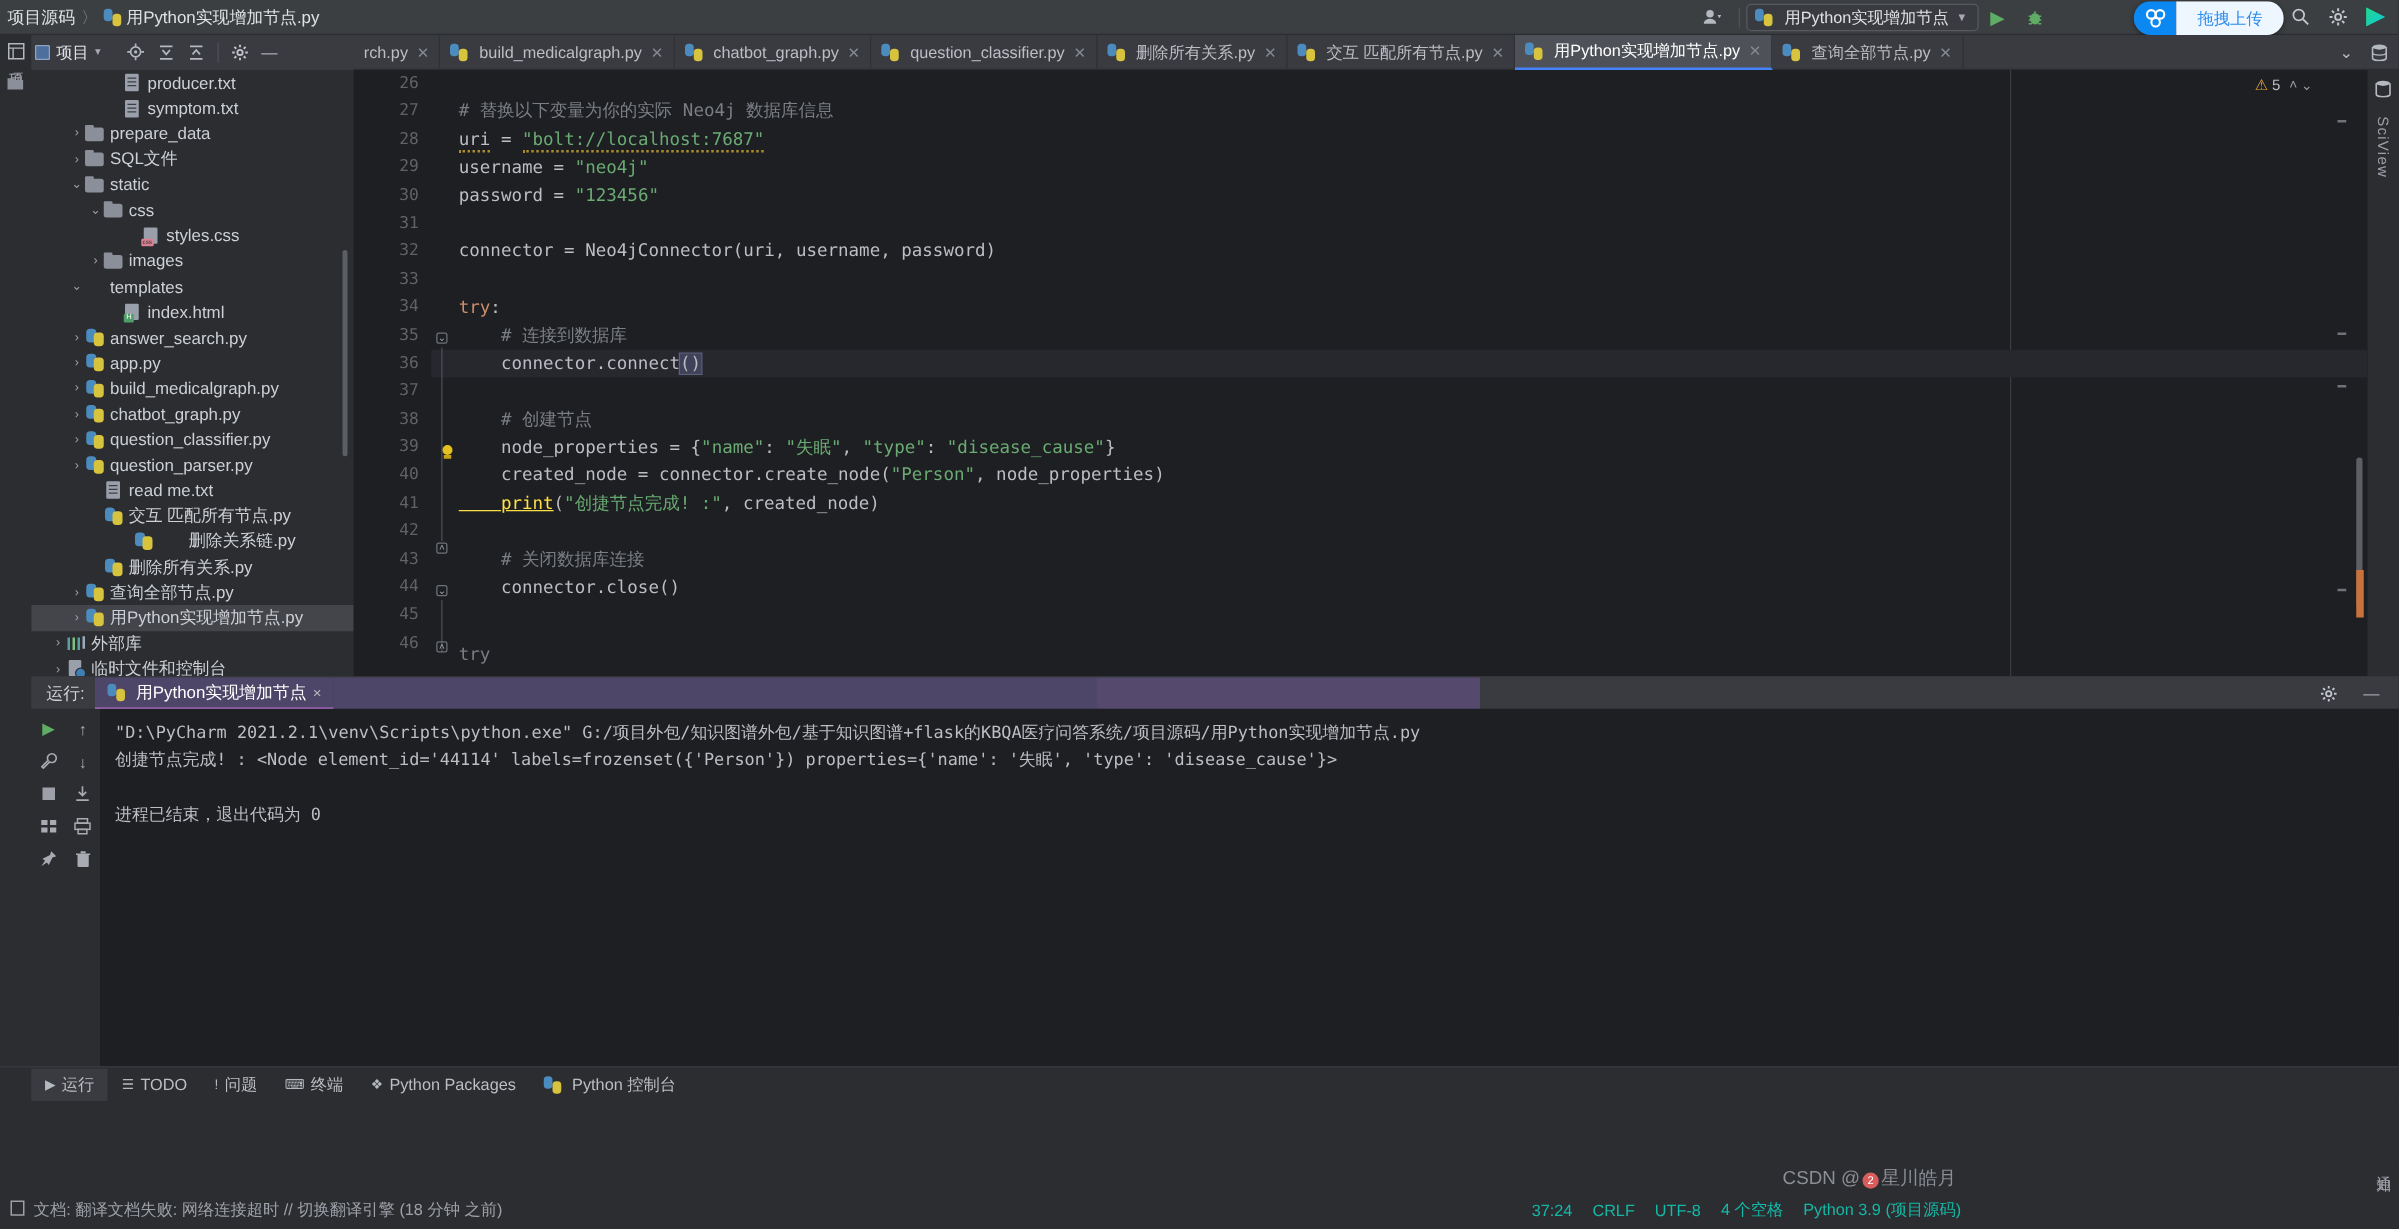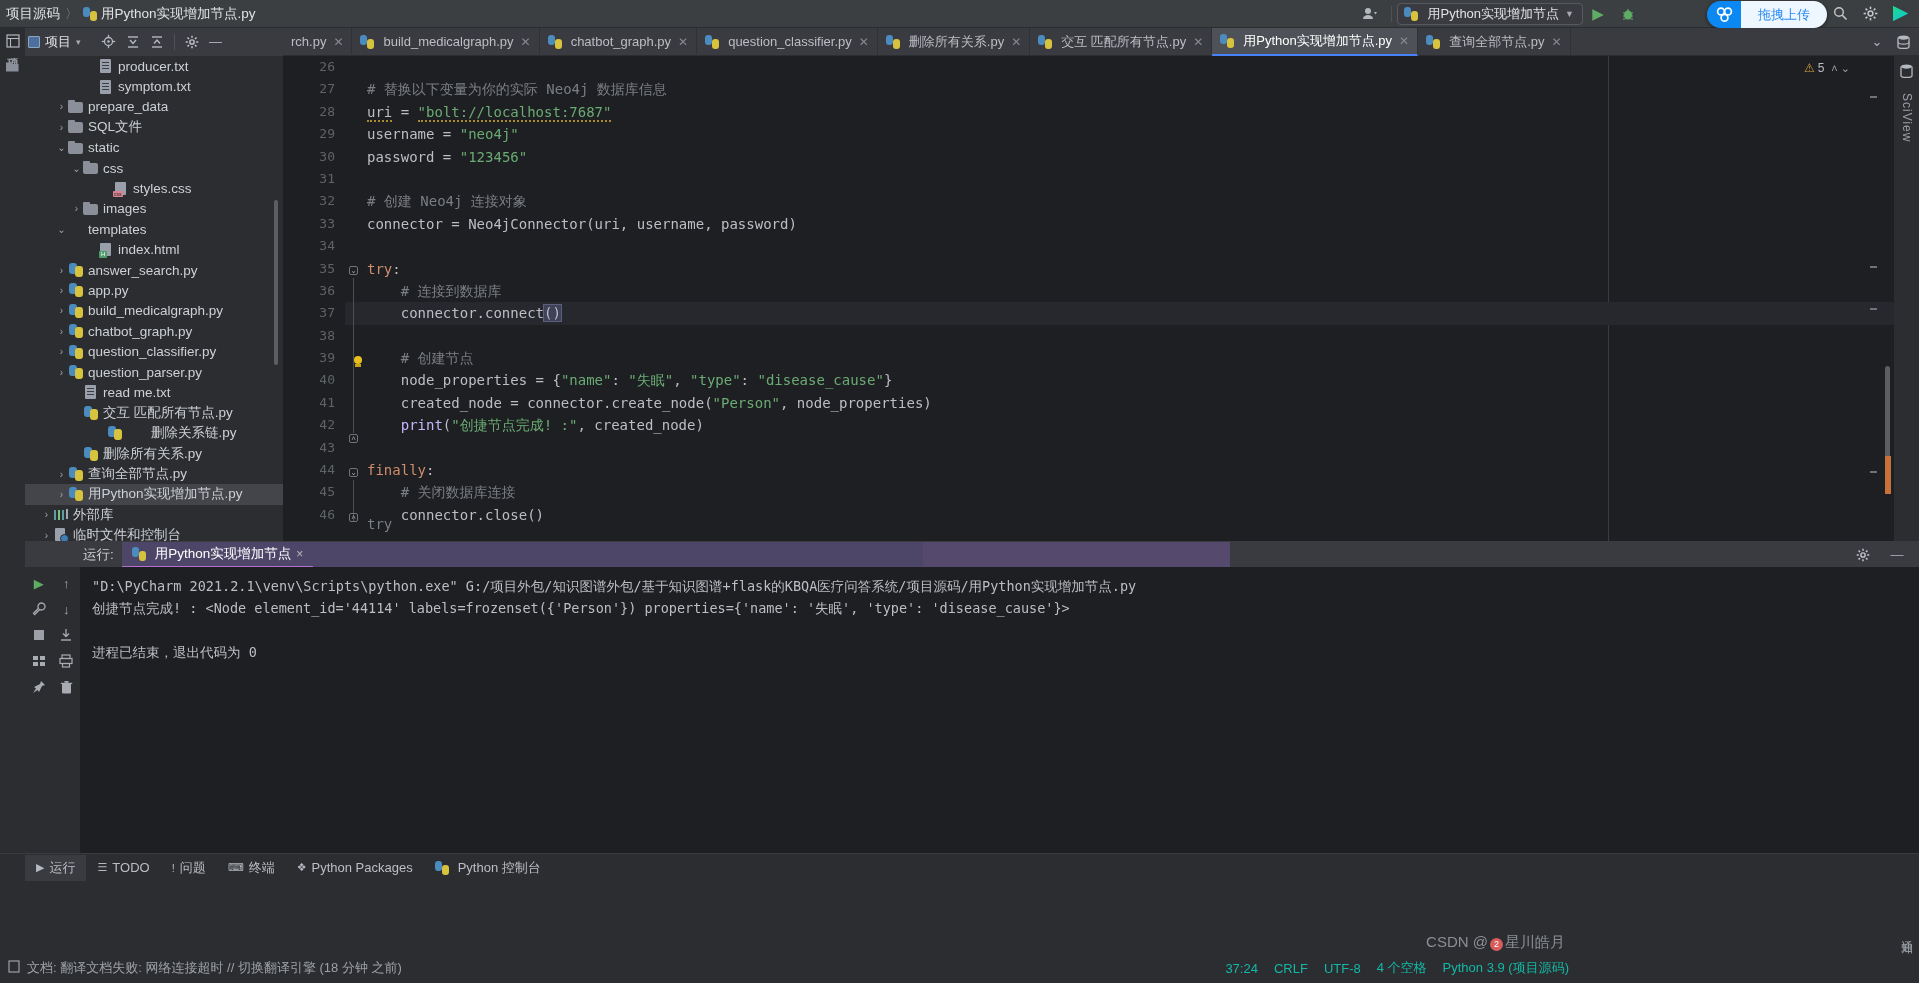--- a/index.html
+++ b/index.html
@@ -180,21 +180,21 @@
   .gline { height:22.4px; line-height:22.4px; padding-right:10px; }
   .code {
     position:absolute; left:62px; top:0; right:0; height:485px;
     font-family:"DejaVu Sans Mono","Liberation Mono",monospace; font-size:14px;
   }
   .cline { height:22.4px; line-height:22.4px; padding-left:22px; white-space:pre; color:#bcbec4;}
   .cline.hl { background:#26282e; }
   .cmt { color:#7a7e85; }
   .kw  { color:#cf8e6d; }
   .str { color:#6aab73; }
-  .fn  { color:#c4b5fd; }
+  .fn  { color:#fde047;text-decoration:underline; }
   .var { color:#bcbec4; }
   .op  { color:#bcbec4; }
   .squig { border-bottom: 2px dotted #a98c2e; padding-bottom:0px;}
   .caretsel { background:#3f4259; outline:1px solid #5c6080;}
   .bulb {
     position:absolute; left:68px; width:14px; height:14px;
   }
   .bulb::before {
     content:""; position:absolute; left:3px; top:0; width:8px; height:8px;
     border-radius:50%; background:#e8c01e;
@@ -232,21 +232,21 @@
   .ed-orange {
     position:absolute; right:3px; top:400px; width:6px; height:38px; background:#c9713a;
   }
 
   
   .runpanel {
     position:absolute; left:25px; top:541px; width:1894px; height:312px; background:#2b2d30;
   }
   .run-header {
     position:absolute; left:0; top:0; width:1894px; height:28px;
-    display:flex; align-items:center; background:#393b40; border-bottom:1px solid #2b2d30;padding-left:46px;
+    display:flex; align-items:center; background:#393b40; border-bottom:1px solid #2b2d30;
   }
   .run-label { padding: 0 8px 0 12px; font-size:13.5px; color:#cdd0d5; }
   .run-tab {
     display:flex; align-items:center; gap:5px; padding:0 10px; height:26px;
     background:#4e4668; color:#ffffff; font-size:13.5px; border-bottom:2px solid #b46ecf;
   }
   .run-tab .x { color:#b6b9c0; font-size:12px; }
   .run-blank1 { flex:0 0 610px; height:26px; background:#4e4668; }
   .run-blank2 { flex:0 0 307px; height:26px; background:#56496e; }
   .run-hdr-right { margin-left:auto; display:flex; align-items:center; gap:10px; padding-right:10px;}
@@ -674,33 +674,31 @@
         <div class="gline">45</div>
         <div class="gline">46</div>
       </div>
     <div class="code" id="code">
         <div class="cline">&nbsp;</div>
         <div class="cline"><span class="cmt"># 替换以下变量为你的实际 Neo4j 数据库信息</span></div>
         <div class="cline"><span class="var squig">uri</span><span class="op"> = </span><span class="str squig">"bolt://localhost:7687"</span></div>
         <div class="cline"><span class="var">username</span><span class="op"> = </span><span class="str">"neo4j"</span></div>
         <div class="cline"><span class="var">password</span><span class="op"> = </span><span class="str">"123456"</span></div>
         <div class="cline">&nbsp;</div>
-        <div class="cline"><span class="cmt"># 创建 Neo4j 连接对象</span></div>
         <div class="cline"><span class="var">connector = Neo4jConnector(uri, username, password)</span></div>
         <div class="cline">&nbsp;</div>
         <div class="cline"><span class="kw">try</span><span class="op">:</span></div>
         <div class="cline"><span class="cmt">    # 连接到数据库</span></div>
         <div class="cline hl"><span class="var">    connector.connect</span><span class="caretsel">()</span></div>
         <div class="cline">&nbsp;</div>
         <div class="cline"><span class="cmt">    # 创建节点</span></div>
         <div class="cline"><span class="var">    node_properties = {</span><span class="str">"name"</span><span class="op">: </span><span class="str">"失眠"</span><span class="op">, </span><span class="str">"type"</span><span class="op">: </span><span class="str">"disease_cause"</span><span class="var">}</span></div>
         <div class="cline"><span class="var">    created_node = connector.create_node(</span><span class="str">"Person"</span><span class="var">, node_properties)</span></div>
         <div class="cline"><span class="fn">    print</span><span class="op">(</span><span class="str">"创捷节点完成! :"</span><span class="var">, created_node)</span></div>
         <div class="cline">&nbsp;</div>
-        <div class="cline"><span class="kw">finally</span><span class="op">:</span></div>
         <div class="cline"><span class="cmt">    # 关闭数据库连接</span></div>
         <div class="cline"><span class="var">    connector.close()</span></div>
       </div>
 
     <div class="fold-marker" style="top:210px;">⌄</div>
     <div class="fold-line" style="top:222px;height:155px;"></div>
     <div class="fold-marker" style="top:378px;">˄</div>
     <div class="fold-marker" style="top:412px;">⌄</div>
     <div class="fold-line" style="top:424px;height:42px;"></div>
     <div class="fold-marker" style="top:457px;">˄</div>

